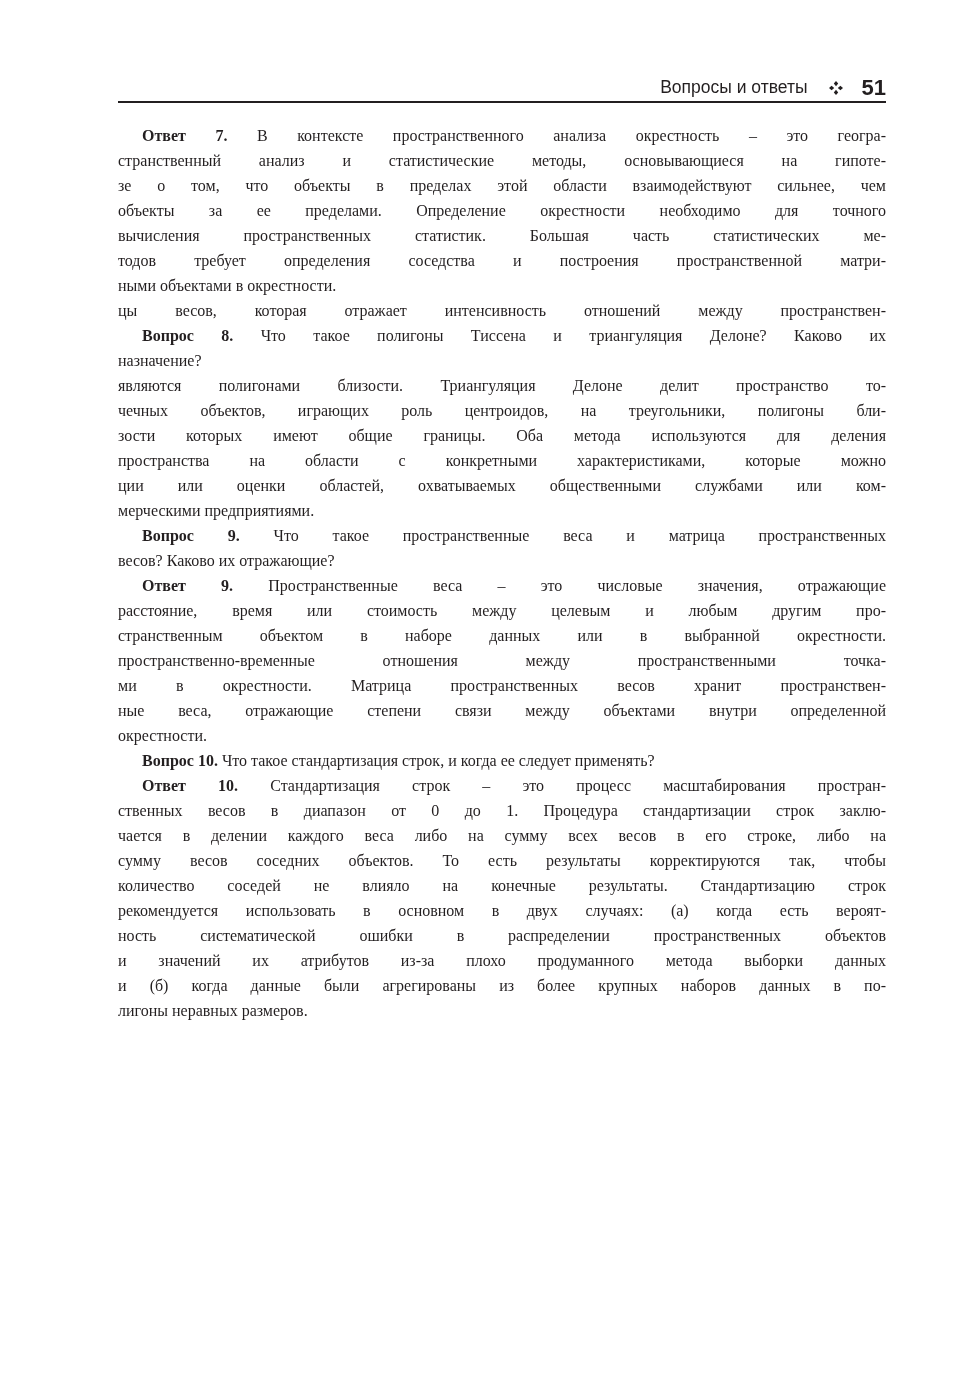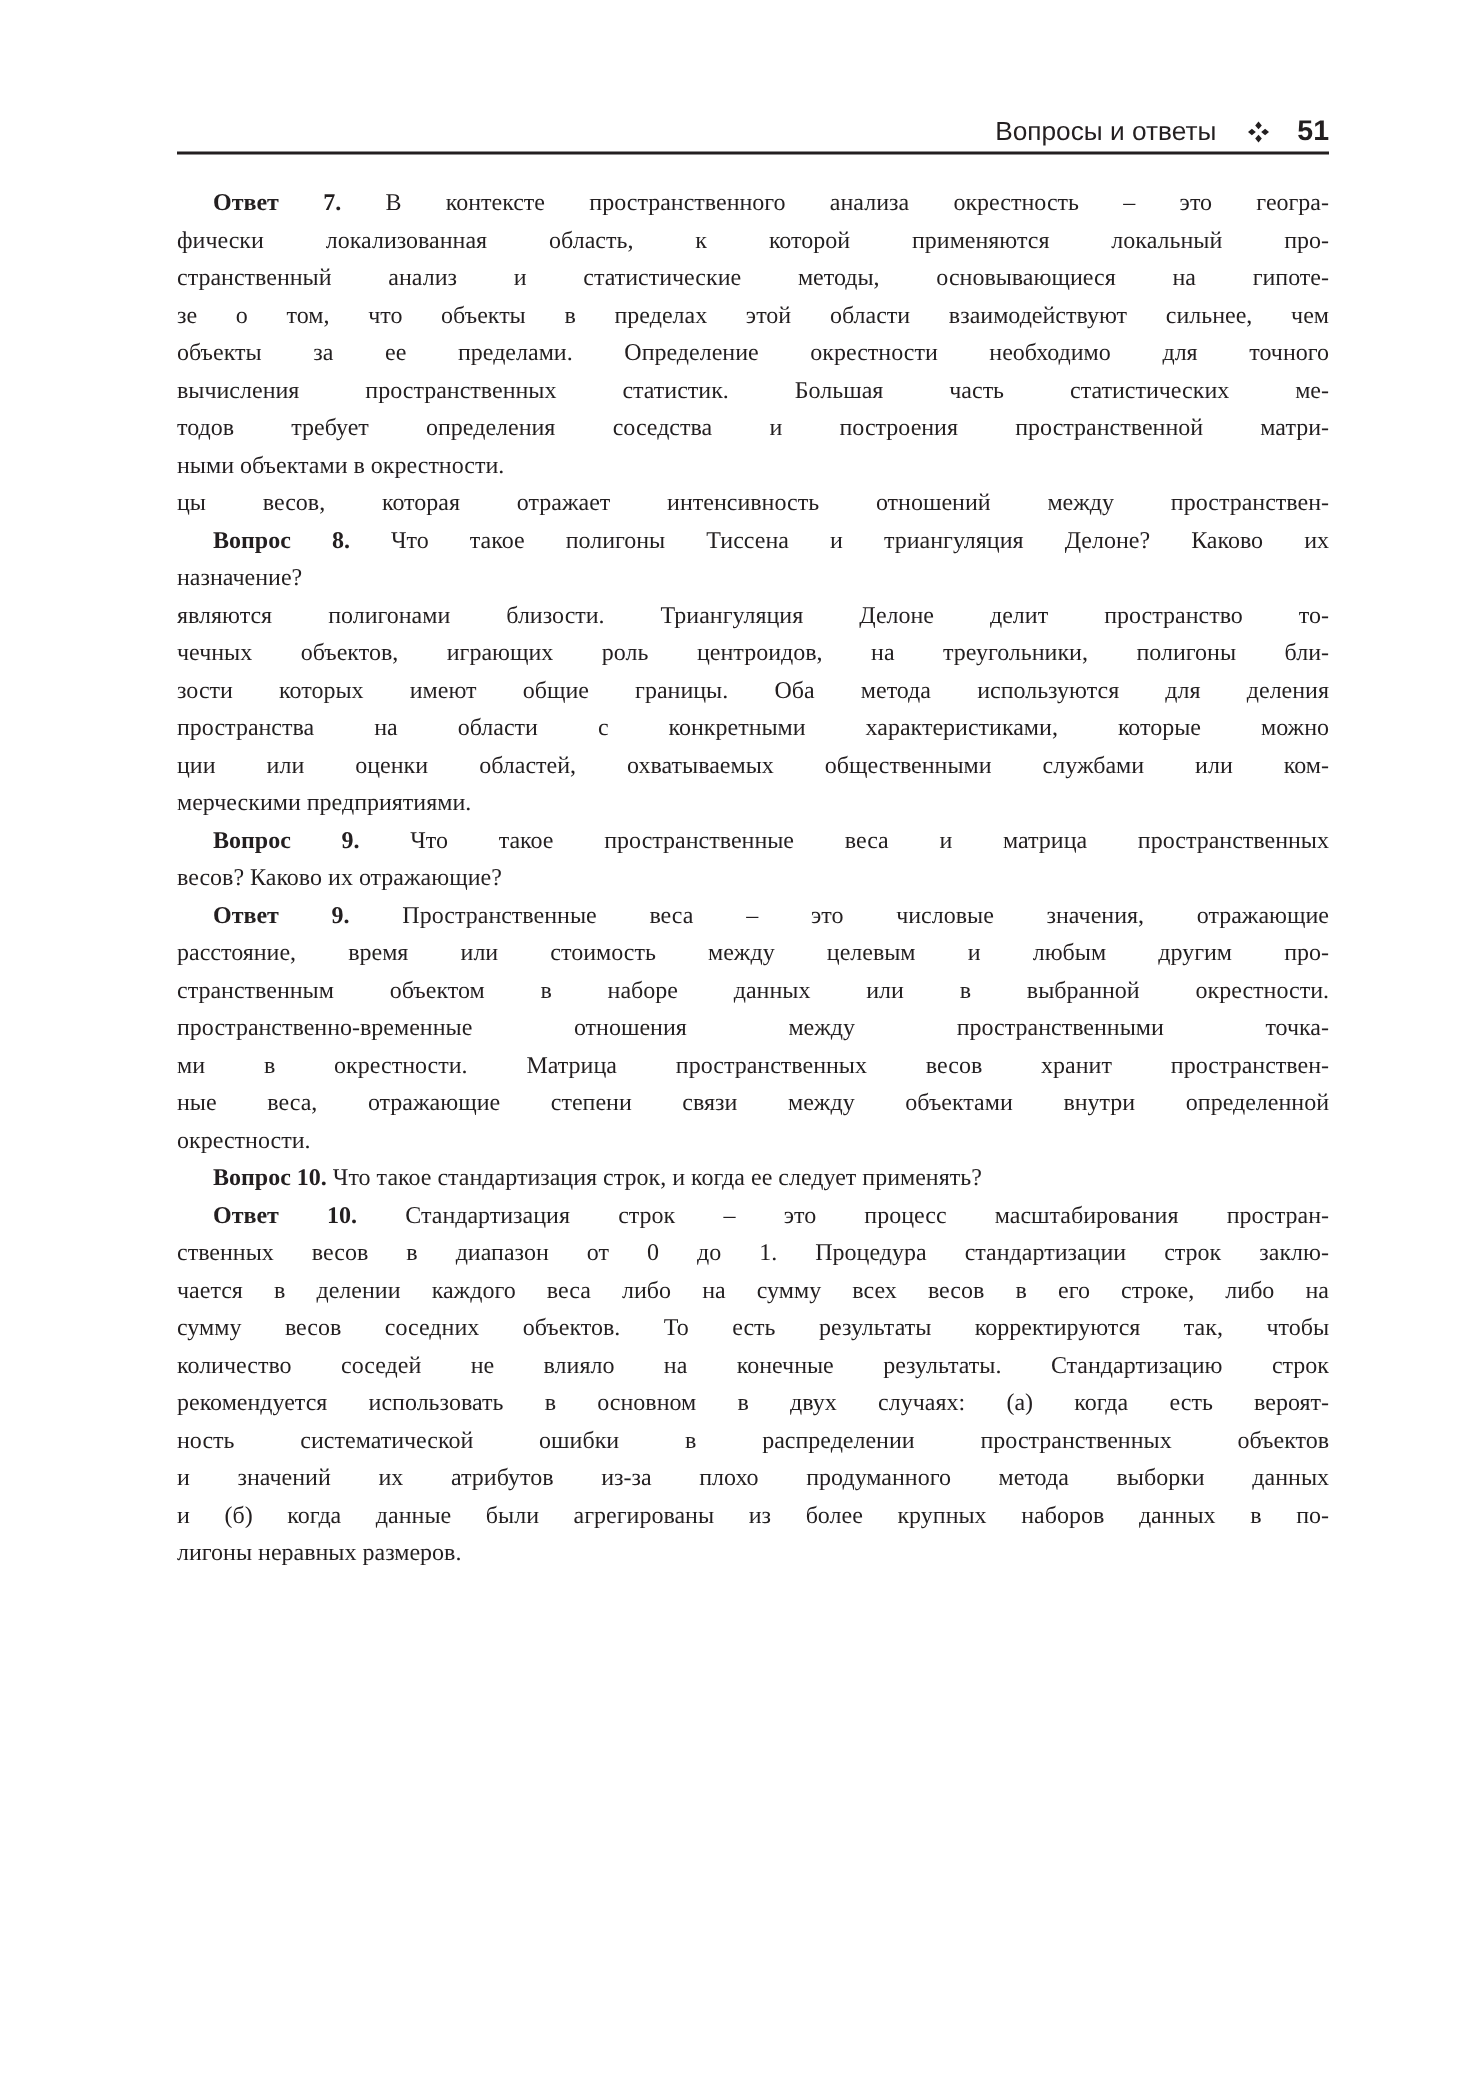--- a/index.html
+++ b/index.html
@@ -39,21 +39,21 @@
       display: inline-block;
       width: 16px;
       height: 16px;
       position: relative;
     }
     .ornament svg {
       display: block;
     }
     .running-header .page-number {
       font-weight: bold;
-      font-size: 19px;
+      font-size: 22px;
     }
     .body-text {
       position: absolute;
       left: 118px;
       top: 123px;
       width: 768px;
       font-family: "Liberation Serif", serif;
       font-size: 16px;
       line-height: 25px;
     }
@@ -88,21 +88,20 @@
       <path d="M9.8 8 L12.4 5.8 L15 8 L12.4 10.2 Z" fill="#231f20"></path>
     </svg>
   </span>
   <span class="page-number">51</span>
 </div>
 
 <div class="body-text">
 
   <div>
     <span class="line indent"><span class="lead">Ответ 7.</span><span> В контексте пространственного анализа окрестность – это геогра-</span></span>
-    <span class="line">фически локализованная область, к которой применяются локальный про-</span>
     <span class="line">странственный анализ и статистические методы, основывающиеся на гипоте-</span>
     <span class="line">зе о том, что объекты в пределах этой области взаимодействуют сильнее, чем</span>
     <span class="line">объекты за ее пределами. Определение окрестности необходимо для точного</span>
     <span class="line">вычисления пространственных статистик. Большая часть статистических ме-</span>
     <span class="line">тодов требует определения соседства и построения пространственной матри-</span>
     <span class="line last">ными объектами в окрестности.</span>
     <span class="line">цы весов, которая отражает интенсивность отношений между пространствен-</span>
   </div>
 
   <div>

